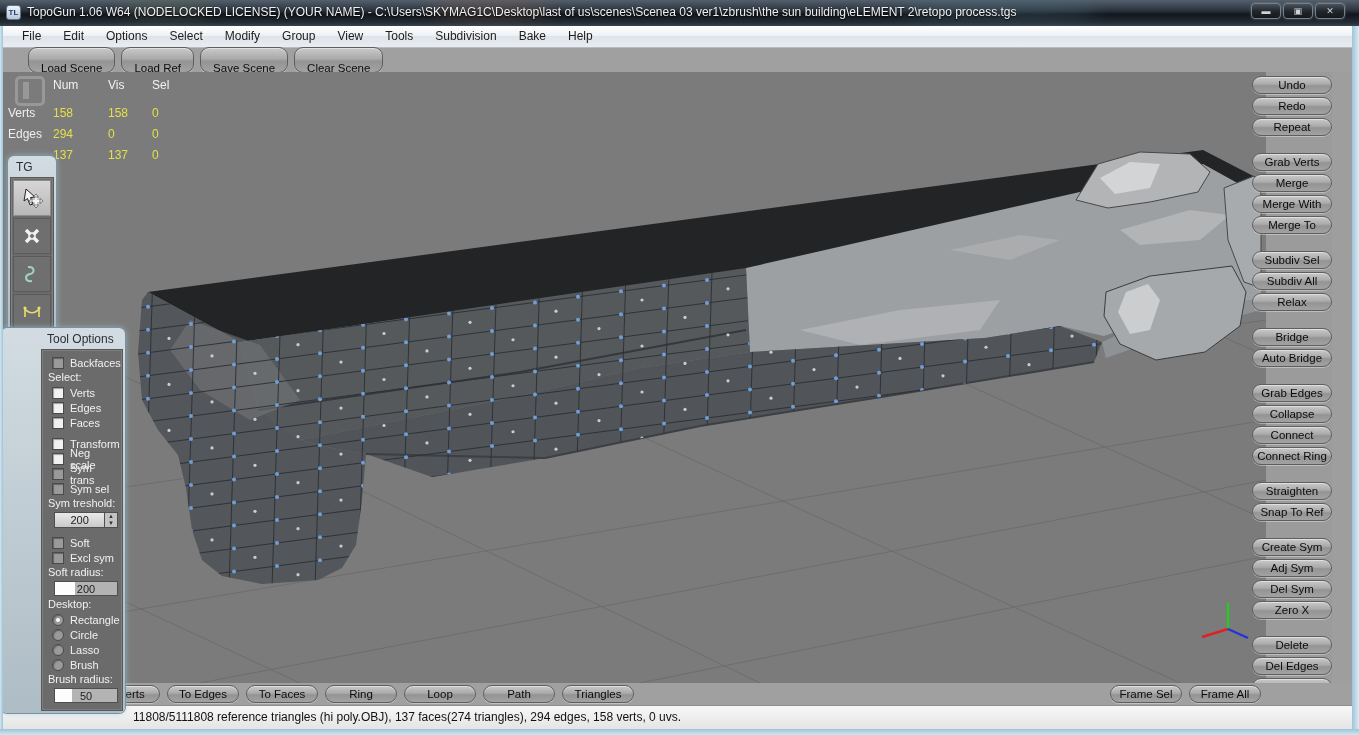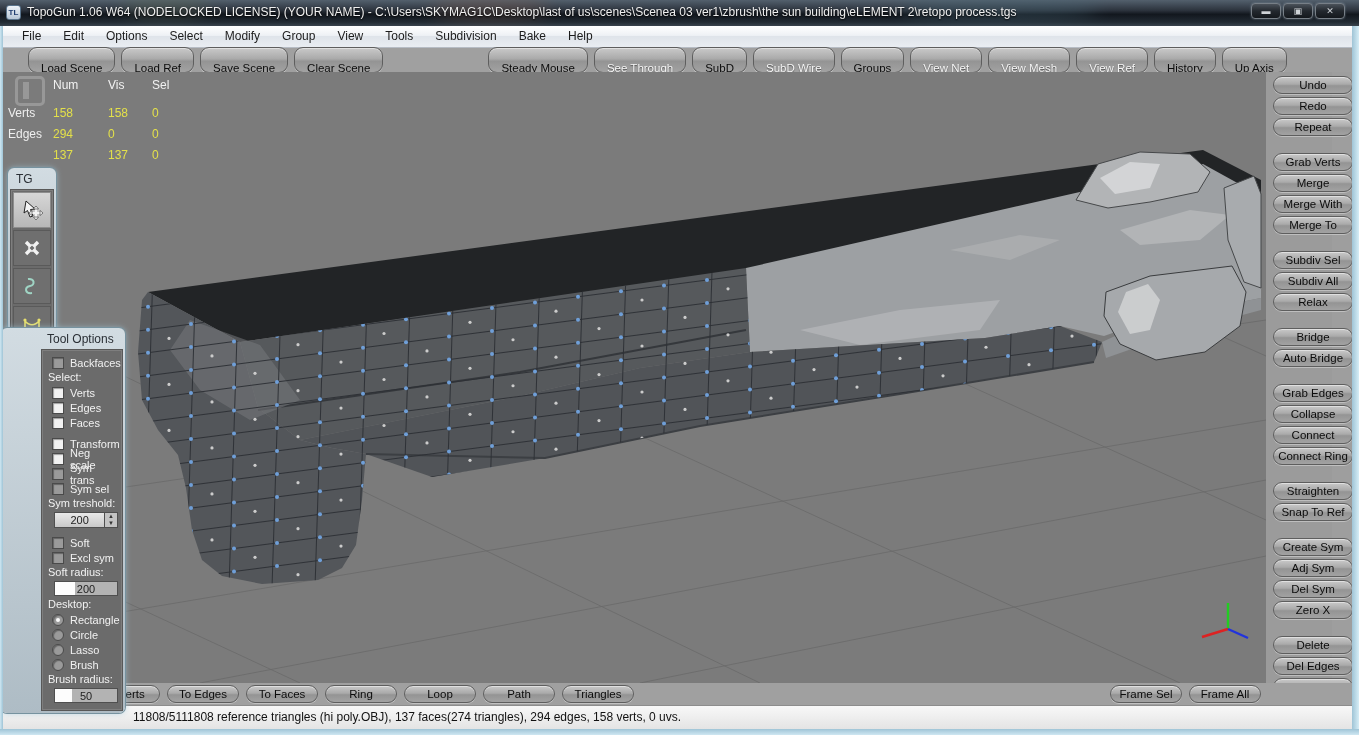--- a/index.html
+++ b/index.html
@@ -79,21 +79,21 @@
   .stat-label { color:#efefef; }
 
   
   .float-panel { position:absolute; border-radius:6px;
     background:linear-gradient(#d2dce2,#aebcc5);
     box-shadow:0 0 0 1px #76929f, 0 0 6px rgba(160,200,220,.8); padding:2px; }
   .float-title { font-size:12px; color:#2a2f35; padding:2px 6px 3px; }
   .float-body { background:#6b6b6b; border:1px solid #585858;
     box-shadow:inset 0 0 0 1px #7e7e7e; }
 
-  #tg-palette { left:8px; top:168px; width:48px; z-index:10; }
+  #tg-palette { left:8px; top:156px; width:48px; z-index:10; }
   #tg-palette .float-body { padding:2px; display:flex; flex-direction:column; gap:2px; }
   .tg-tool { width:38px; height:36px; background:#6f6f6f; border:1px solid #5a5a5a;
     display:flex; align-items:center; justify-content:center; }
   .tg-tool.active { background:linear-gradient(#d6d6d6,#b8b8b8); border-color:#8d8d8d; }
 
   #tool-options { left:1px; top:328px; width:124px; z-index:20;padding-left:40px; }
   #tool-options .float-body { padding:5px 4px 6px 6px; }
   .to-row { display:flex; align-items:center; height:15px; color:#f1f1f1; font-size:11px; }
   .to-row.spacer { height:6px; }
   .to-label { height:15px; line-height:15px; color:#f1f1f1; font-size:11px; }
@@ -109,21 +109,21 @@
     border:1px solid #4f4f4f; text-align:center; font-size:11px; color:#222; line-height:15px; }
   .spin-arrows { width:13px; height:16px; border:1px solid #4f4f4f; border-left:none;
     background:#c3c3c3; font-size:6px; line-height:7px; text-align:center; color:#333; }
   .slider-box { position:relative; width:76px; height:15px; border:1px solid #4f4f4f;
     background:#b3b3b3; font-size:11px; color:#222; text-align:center; line-height:14px; }
   .slider-fill { position:absolute; left:0; top:0; bottom:0; background:#fdfdfd; }
   .slider-val { position:relative; }
 
   
   #right-panel { position:absolute; left:1266px; top:72px; width:66px; height:611px;
-    background:#9b9b9b; display:flex; flex-direction:column; align-items:center; padding-top:4px;padding-left:28px; }
+    background:#9b9b9b; display:flex; flex-direction:column; align-items:flex-end; padding-top:4px;padding-left:28px; }
   #right-panel .rp-group { display:flex; flex-direction:column; gap:3px; margin-bottom:17px; }
   #right-panel .btn { width:80px; padding:0 2px; font-size:11.5px; }
 </style>
 </head>
 <body>
 
 <div id="window">
 
   <div id="titlebar">
     <div class="glass-blob b1"></div>
@@ -151,32 +151,20 @@
       <div class="menu-item">Bake</div>
       <div class="menu-item">Help</div>
     </div>
 
   <div id="toolbar-top">
     <div class="grp-left">
         <div class="btn">Load Scene</div>
         <div class="btn">Load Ref</div>
         <div class="btn">Save Scene</div>
         <div class="btn">Clear Scene</div>
-      </div>
-    <div class="grp-right">
-        <div class="btn">Steady Mouse</div>
-        <div class="btn active">See Through</div>
-        <div class="btn">SubD</div>
-        <div class="btn active">SubD Wire</div>
-        <div class="btn">Groups</div>
-        <div class="btn active">View Net</div>
-        <div class="btn active">View Mesh</div>
-        <div class="btn active">View Ref</div>
-        <div class="btn">History</div>
-        <div class="btn">Up Axis</div>
       </div>
   </div>
 
   <div id="viewport">
     <svg id="scene" width="1263" height="611" viewBox="3 72 1263 611">
       <defs>
         <clipPath id="darkclip">
           <polygon points="240,342 746,268 750,352 640,368 520,396 380,424 300,440 258,408"></polygon>
           <polygon points="300,440 380,424 520,396 640,368 750,352 985,338 1060,326 1102,342 1094,362 900,394 700,426 545,458 432,477 366,454 332,448"></polygon>
           <polygon points="138,352 142,300 148,292 240,342 258,408 300,440 332,448 366,454 362,500 356,545 342,568 318,580 262,584 222,576 202,560 192,530 186,488 178,455 158,430 142,400"></polygon>

